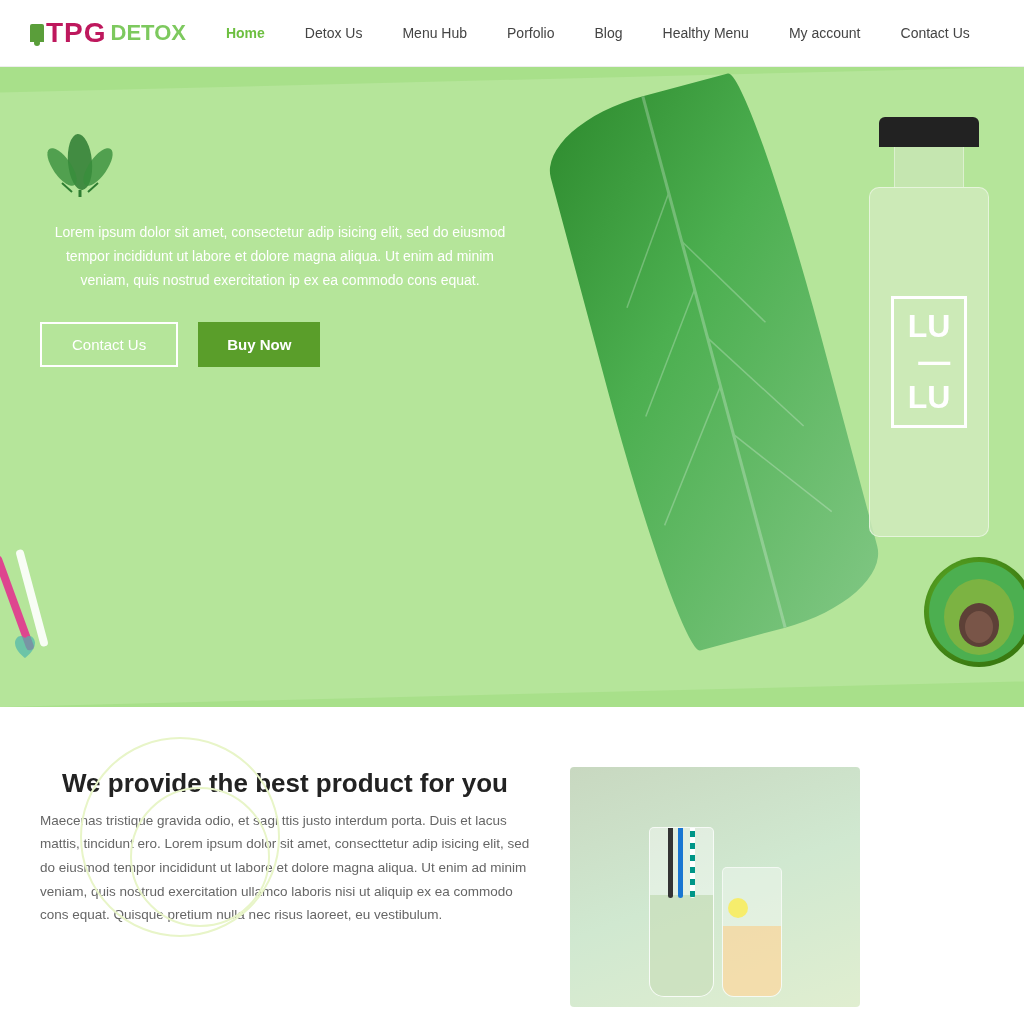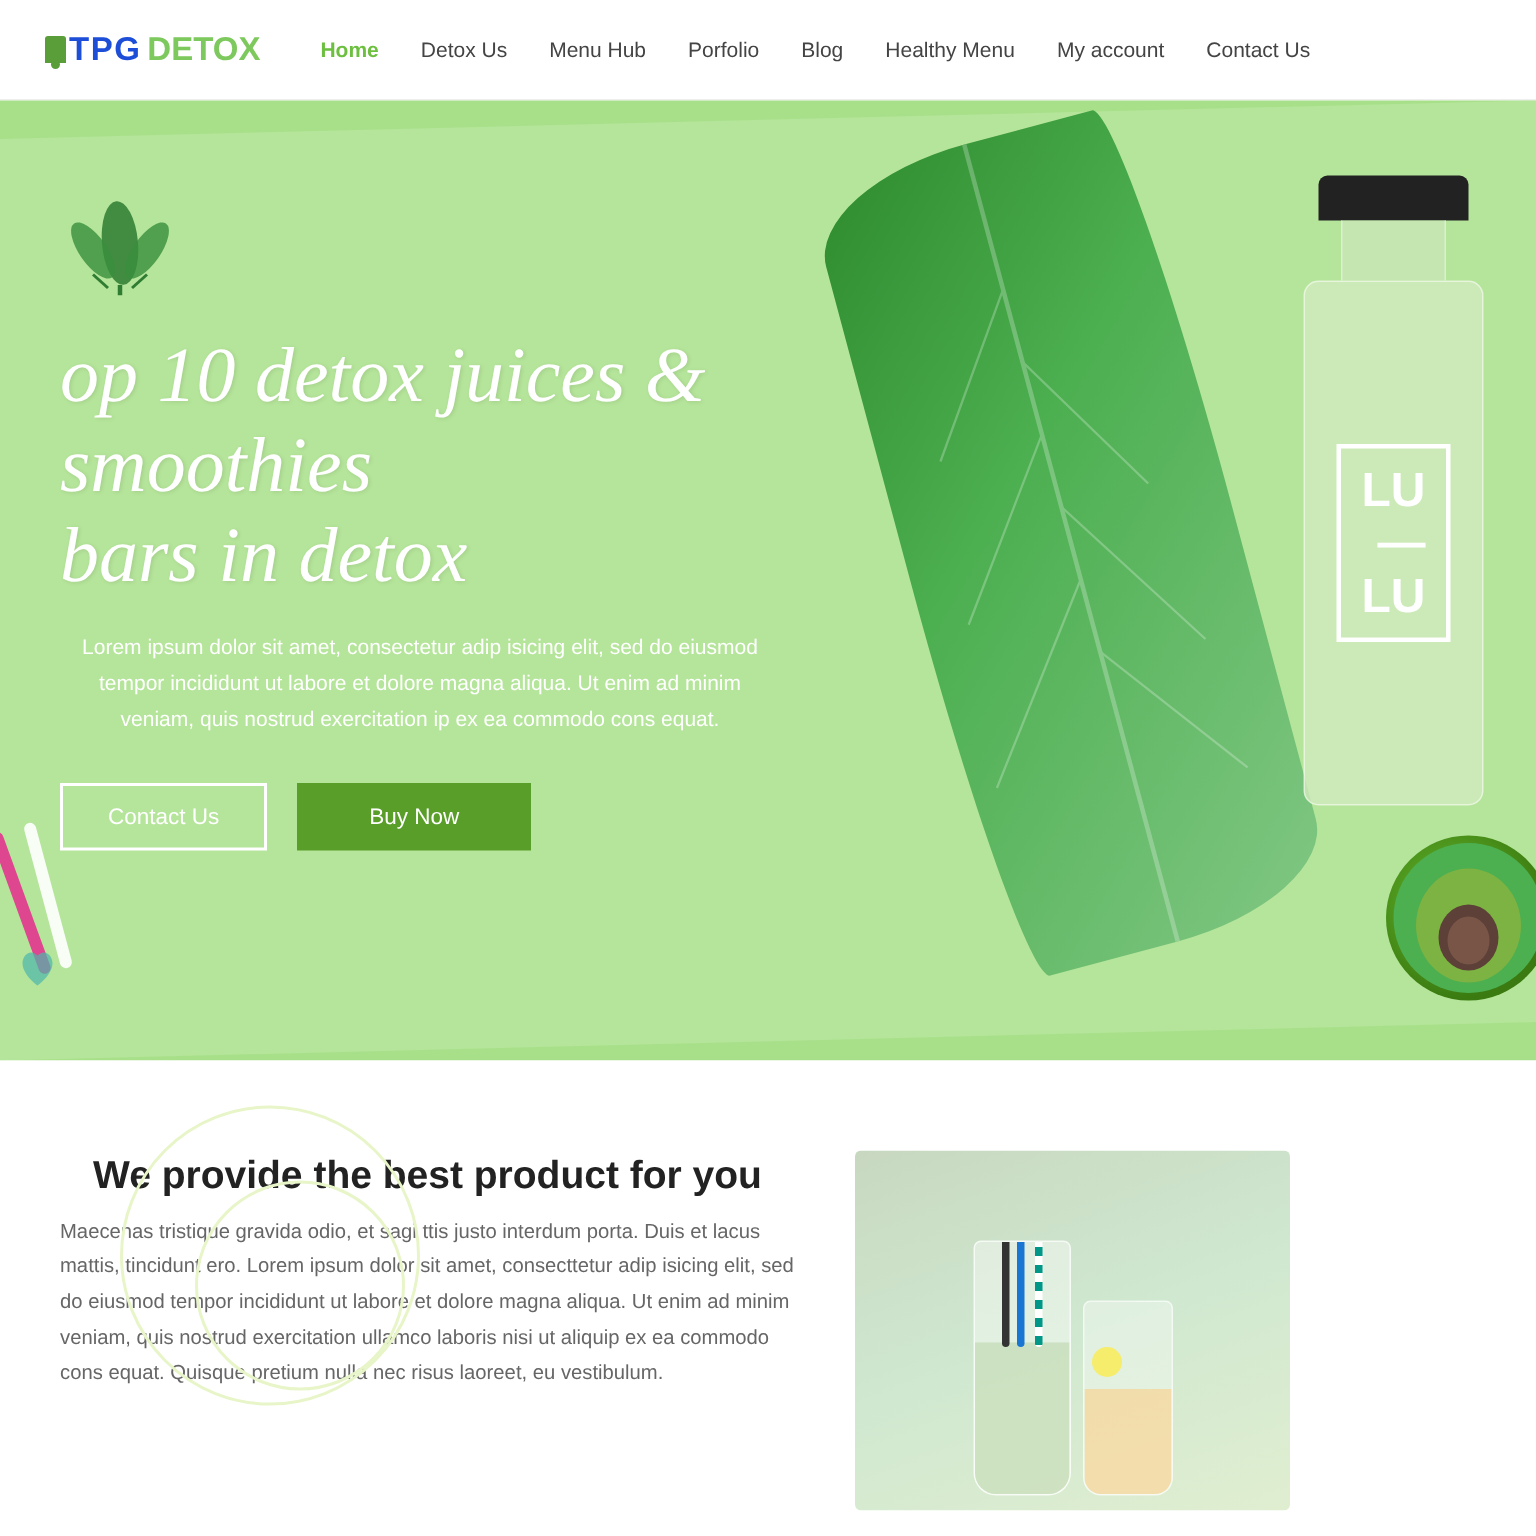--- a/index.html
+++ b/index.html
@@ -14,23 +14,23 @@
       background: #fff;
       border-bottom: 1px solid #eee;
     }
     .logo {
       display: flex;
       align-items: center;
       margin-right: 40px;
       text-decoration: none;
     }
     .logo-tpg {
-      font-size: 22px;
+      font-size: 28px;
       font-weight: 900;
-      color: #1d4ed8;
+      color: #be185d;
       letter-spacing: 1px;
     }
     .logo-icon {
       display: inline-block;
       width: 14px;
       height: 18px;
       background: #5a9e3a;
       margin-right: 2px;
       border-radius: 2px 2px 0 0;
       position: relative;
@@ -48,21 +48,21 @@
     }
     .logo-detox {
       font-size: 22px;
       font-weight: 900;
       color: #7dc95e;
       margin-left: 4px;
     }
     nav {
       display: flex;
       align-items: flex-end;
-      gap: 28px;
+      gap: 40px;
     }
     nav a {
       text-decoration: none;
       font-size: 14px;
       color: #444;
       white-space: nowrap;
     }
     nav a.active {
       color: #6dbf40;
       font-weight: 600;
@@ -123,24 +123,24 @@
       color: #fff;
       padding: 12px 30px;
       font-size: 15px;
       cursor: pointer;
       border-radius: 0;
     }
     .btn-buynow {
       background: #5a9e2a;
       color: #fff;
       border: none;
-      padding: 14px 48px;
+      padding: 14px 29px;
       font-size: 15px;
       cursor: pointer;
-      font-weight: 400;
+      font-weight: 700;
     }
     .hero-images {
       position: absolute;
       right: 0;
       top: 0;
       bottom: 0;
       width: 520px;
       z-index: 1;
     }
     
@@ -296,23 +296,20 @@
         <ellipse cx="22" cy="40" rx="9" ry="22" fill="#388e3c" opacity="0.8" transform="rotate(-35 22 40)"></ellipse>
 
         <ellipse cx="58" cy="40" rx="9" ry="22" fill="#388e3c" opacity="0.8" transform="rotate(35 58 40)"></ellipse>
 
         <line x1="40" y1="63" x2="40" y2="70" stroke="#2e7d32" stroke-width="3"></line>
         <line x1="22" y1="56" x2="32" y2="65" stroke="#2e7d32" stroke-width="2"></line>
         <line x1="58" y1="56" x2="48" y2="65" stroke="#2e7d32" stroke-width="2"></line>
       </svg>
     </span>
 
-    <h1 class="hero-title">
-      op 10 detox juices &amp; smoothies<br>bars in detox
-    </h1>
 
     <p class="hero-desc">Lorem ipsum dolor sit amet, consectetur adip isicing elit, sed do eiusmod tempor incididunt ut labore et dolore magna aliqua. Ut enim ad minim veniam, quis nostrud exercitation ip ex ea commodo cons equat.</p>
 
     <div class="hero-buttons">
       <button class="btn-contact">Contact Us</button>
       <button class="btn-buynow">Buy Now</button>
     </div>
   </div>
 
   <div class="hero-images">

